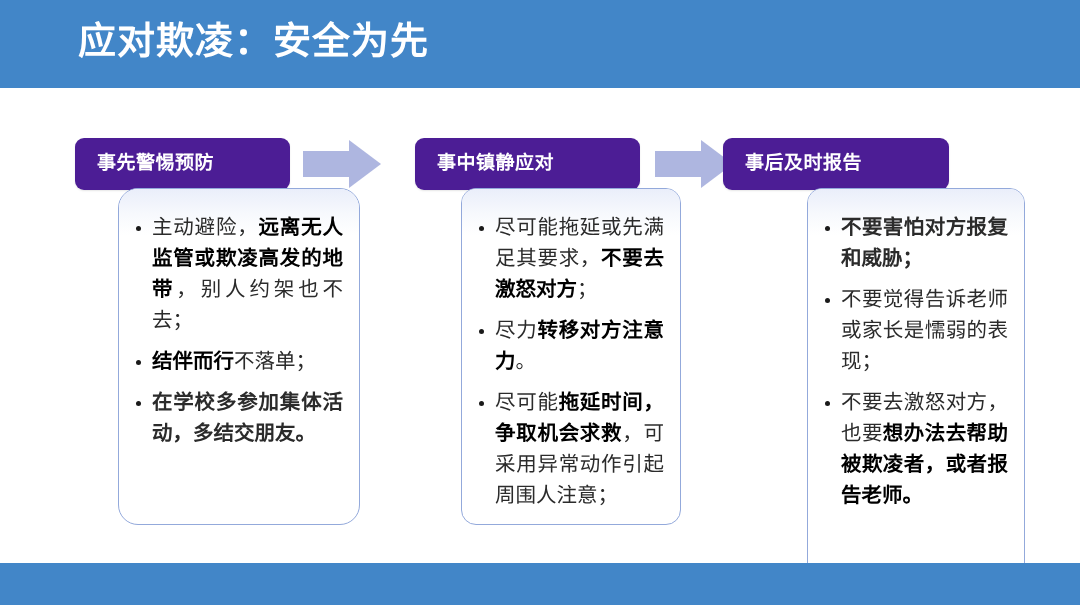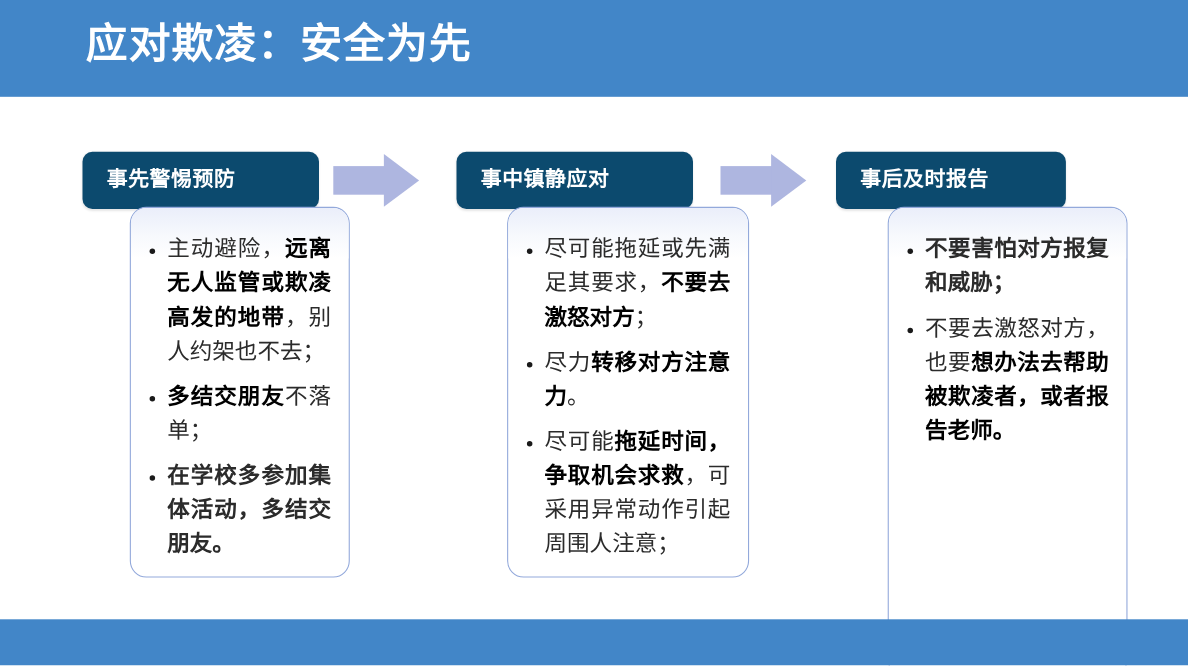--- a/index.html
+++ b/index.html
@@ -52,21 +52,21 @@
     top: 563px;
     width: 1080px;
     height: 42px;
     background: #4286c8;
   }
 
   
   .col-tab {
     position: absolute;
     height: 52px;
-    background: #0c4a6e;
+    background: #4c1d95;
     border-radius: 9px;
     box-shadow: 0 1px 2px rgba(0,0,0,0.10);
   }
   .col-tab-label {
     position: absolute;
     left: 22px;
     top: 0;
     height: 52px;
     line-height: 52px;
     font-size: 19px;
@@ -171,50 +171,51 @@
     <div class="head"></div>
   </div>
   <div class="flow-arrow" id="arrow-1" style="left: 655px; top: 140px;">
     <div class="shaft"></div>
     <div class="head"></div>
   </div>
 
   <div class="col-tab" id="tab-0" style="left: 75px; top: 138px; width: 215px;">
     <div class="col-tab-label">事先警惕预防</div>
   </div>
-  <div class="col-card" id="card-0" style="left: 118px; top: 188px; width: 200px; height: 337px;">
+  <div class="col-card" id="card-0" style="left: 118px; top: 188px; width: 242px; height: 337px; border-radius: 20px;">
     <div class="card-inner">
       <ul class="bullets" id="bullets-0">
           <li><span>主动避险，</span><b>远离无人监管或欺凌高发的地带</b><span>，别人约架也不去；</span></li>
-          <li><b>多结交朋友</b><span>不落单；</span></li>
+          <li><b>结伴而行</b><span>不落单；</span></li>
           <li class="all-bold"><span>在学校多参加集体活动，多结交朋友。</span></li>
         </ul>
     </div>
   </div>
 
-  <div class="col-tab" id="tab-1" style="left: 415px; top: 138px; width: 215px;">
+  <div class="col-tab" id="tab-1" style="left: 415px; top: 138px; width: 215px; padding-left: 10px;">
     <div class="col-tab-label">事中镇静应对</div>
   </div>
   <div class="col-card" id="card-1" style="left: 461px; top: 188px; width: 220px; height: 337px;">
     <div class="card-inner">
       <ul class="bullets" id="bullets-1">
           <li><span>尽可能拖延或先满足其要求，</span><b>不要去激怒对方</b><span>；</span></li>
           <li><span>尽力</span><b>转移对方注意力</b><span>。</span></li>
           <li><span>尽可能</span><b>拖延时间，争取机会求救</b><span>，可采用异常动作引起周围人注意；</span></li>
         </ul>
     </div>
   </div>
 
-  <div class="col-tab" id="tab-2" style="left: 760px; top: 138px; width: 209px;">
+  <div class="col-tab" id="tab-2" style="left: 723px; top: 138px; width: 226px;">
     <div class="col-tab-label">事后及时报告</div>
   </div>
   <div class="col-card" id="card-2" style="left: 807px; top: 188px; width: 218px; height: 427px;">
     <div class="card-inner">
       <ul class="bullets" id="bullets-2">
           <li class="all-bold"><span>不要害怕对方报复和威胁；</span></li>
+          <li><span>不要觉得告诉老师或家长是懦弱的表现；</span></li>
           <li><span>不要去激怒对方，也要</span><b>想办法去帮助被欺凌者，或者报告老师。</b></li>
         </ul>
     </div>
   </div>
 
   <div class="bottom-banner"></div>
 
 </div>
 
 </body></html>

